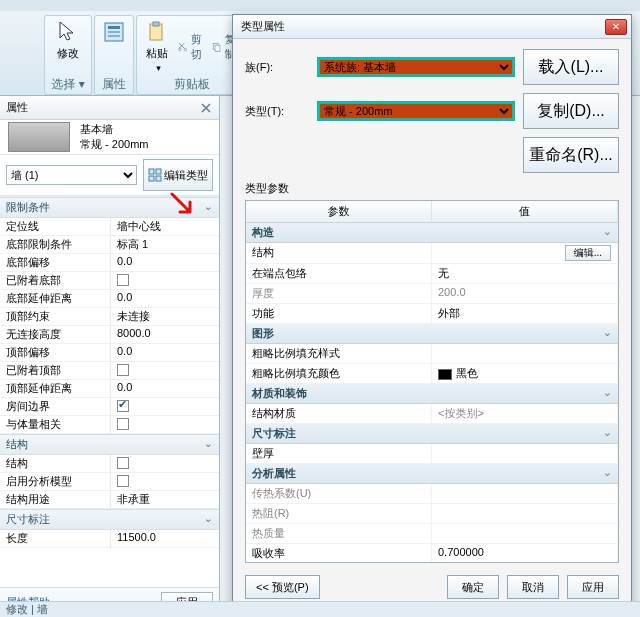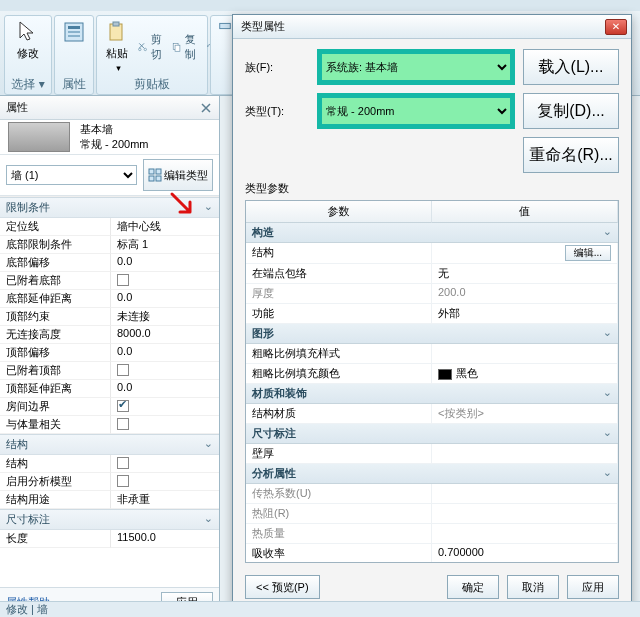--- a/index.html
+++ b/index.html
@@ -41,21 +41,21 @@
   
   .arrow { position:absolute; top:190px; left:168px; width:30px; height:30px; z-index:5; pointer-events:none;}
   .arrow svg { width:100%; height:100%; }
 
   
   .dlg { position: absolute; top: 14px; left: 232px; width: 400px; height: 596px; background: #f4f4f4; border:1px solid #6e8fa3; box-shadow: 0 3px 10px rgba(0,0,0,.3); display:flex; flex-direction:column; }
   .dlg-title { background: linear-gradient(#fefefe,#e1ecf3); height:24px; display:flex; align-items:center; justify-content:space-between; padding:0 4px 0 8px; font-size:12px; border-bottom:1px solid #b7cbd7;}
   .dlg-title .closebtn { width:22px; height:16px; background: linear-gradient(#f07b6f,#c83a2c); border:1px solid #8e2a20; color:#fff; text-align:center; line-height:13px; font-size:10px; border-radius:2px; cursor:pointer;}
   .dlg-top { padding:10px 12px 6px 12px; display:grid; grid-template-columns: 64px 1fr 96px; gap:8px 8px; align-items:center;}
   .dlg-top label { font-size:11px; }
-  .dlg-top select { height:36px; border:5px solid #14b8a6; width:100%; background:#86efac;}
+  .dlg-top select { height:20px; border:3px solid #14b8a6; width:100%; background:#c2410c;}
   .dlg-top .btn { height:36px; border:1px solid #8ca8b8; background:linear-gradient(#fff,#e3edf3); font-size:16px; cursor:pointer;}
   .dlg-paramlbl { padding:2px 12px 2px 12px; font-size:11px; }
   .dlg-grid { margin:2px 12px; border:1px solid #9eb3c0; background:#fff; flex:1; overflow:auto; }
   .ghdr { display:grid; grid-template-columns: 1fr 1fr; background:#fff; position:sticky; top:0;}
   .ghdr div { padding:3px 6px; font-size:11px; text-align:center; background: linear-gradient(#fdfdfd,#ebf1f5); border-bottom:1px solid #c6d4dc; border-right:1px solid #dbe4ea;}
   .gsection { background: linear-gradient(#e9f1f6,#dbe7ef); padding:2px 6px; font-size:11px; font-weight:bold; color:#2b4d60; border-bottom:1px solid #c6d4dc; display:flex; justify-content:space-between;}
   .gsection .tg { font-weight:normal; color:#5e7f92; cursor:pointer;}
   .grow { display:grid; grid-template-columns: 1fr 1fr; }
   .grow > div { padding:2px 6px; font-size:11px; border-bottom:1px solid #eef2f5; border-right:1px solid #eef2f5; white-space:nowrap; overflow:hidden; min-height:17px;}
   .grow .editBtn { float:right; font-size:10px; border:1px solid #9fb8c6; background:linear-gradient(#fff,#e5eef4); padding:0 8px; cursor:pointer;}
@@ -69,21 +69,21 @@
 
   .caret { font-size:9px; margin-left:3px; }
   .chev { color:#5e7f92; }
 </style>
 </head>
 <body>
 
 <div class="ribbon">
   <div class="tabstrip"></div>
   <div class="ribbon-body">
-    <div class="rgroup" style="width:48px;">
+    <div class="rgroup" style="width:48px;margin-left:40px;">
       <div class="bigbtn">
         <svg class="svgicon" viewBox="0 0 24 24">
             <path d="M4 2 L4 18 L8 14 L11 20 L14 19 L11 13 L17 13 Z" fill="#fff" stroke="#333"></path>
           </svg>
         <span>修改</span>
       </div>
       <span class="glabel">选择 ▾</span>
     </div>
     <div class="rgroup" style="width:40px;">
       <div class="bigbtn">

